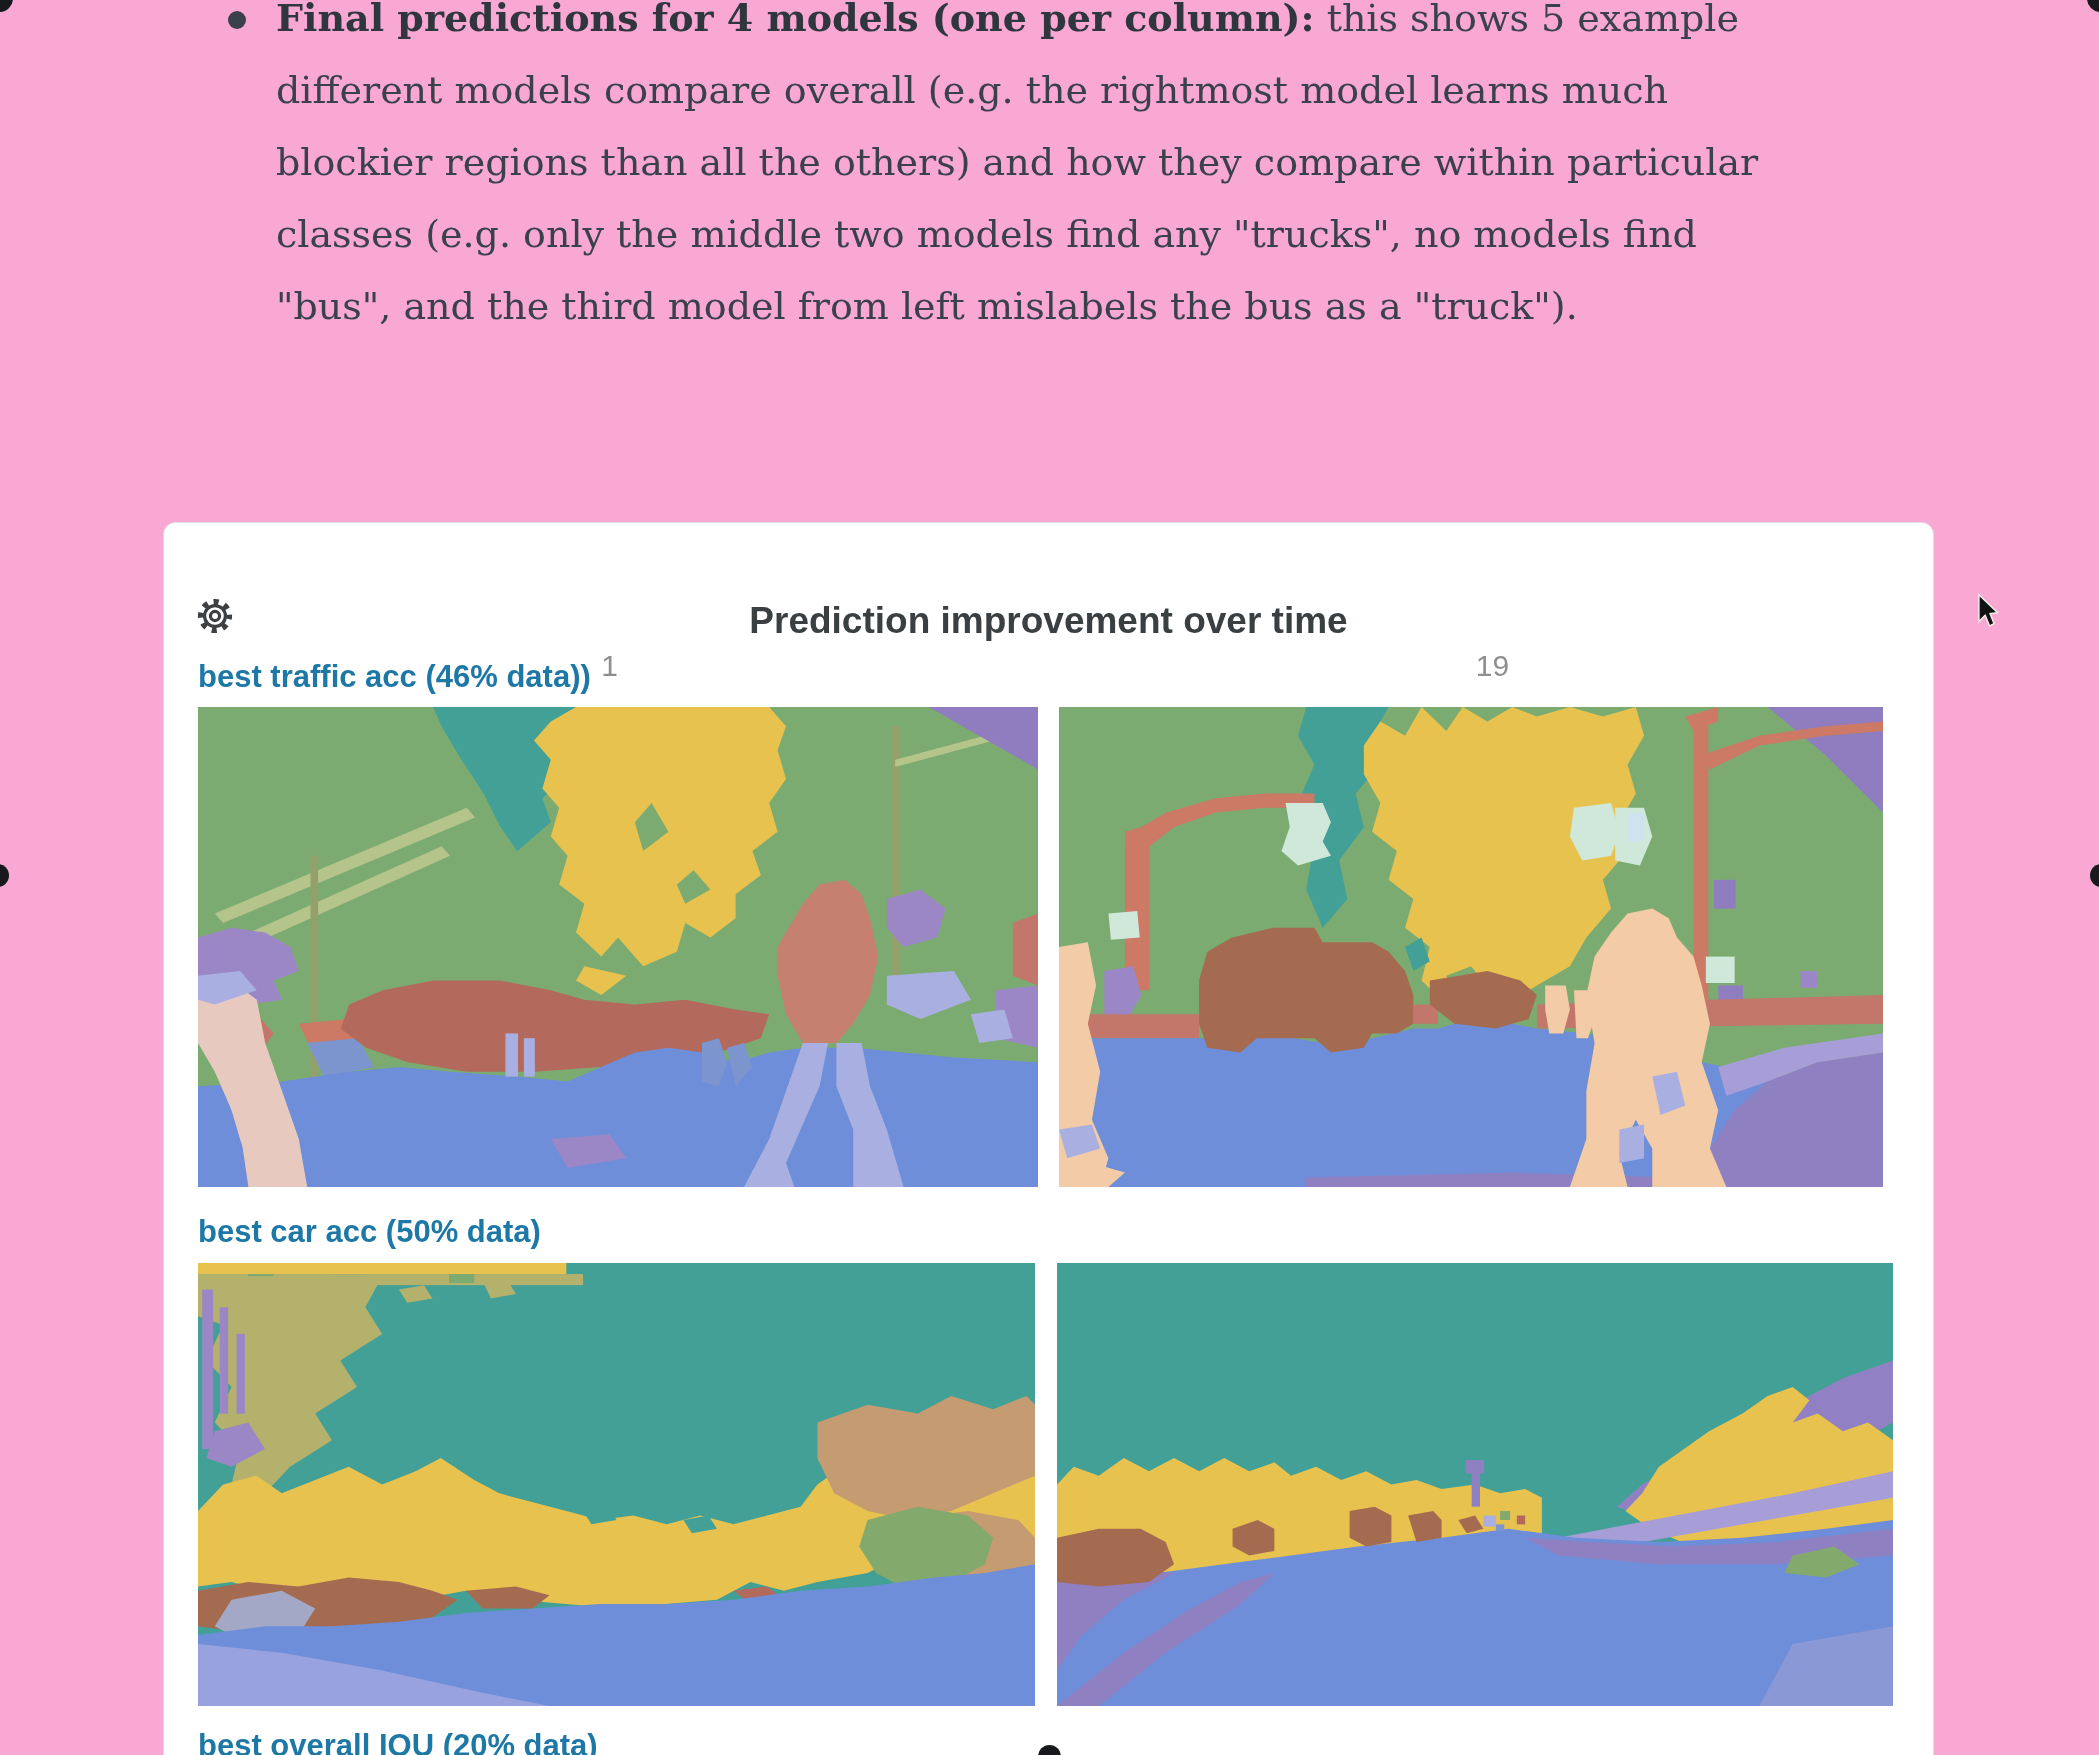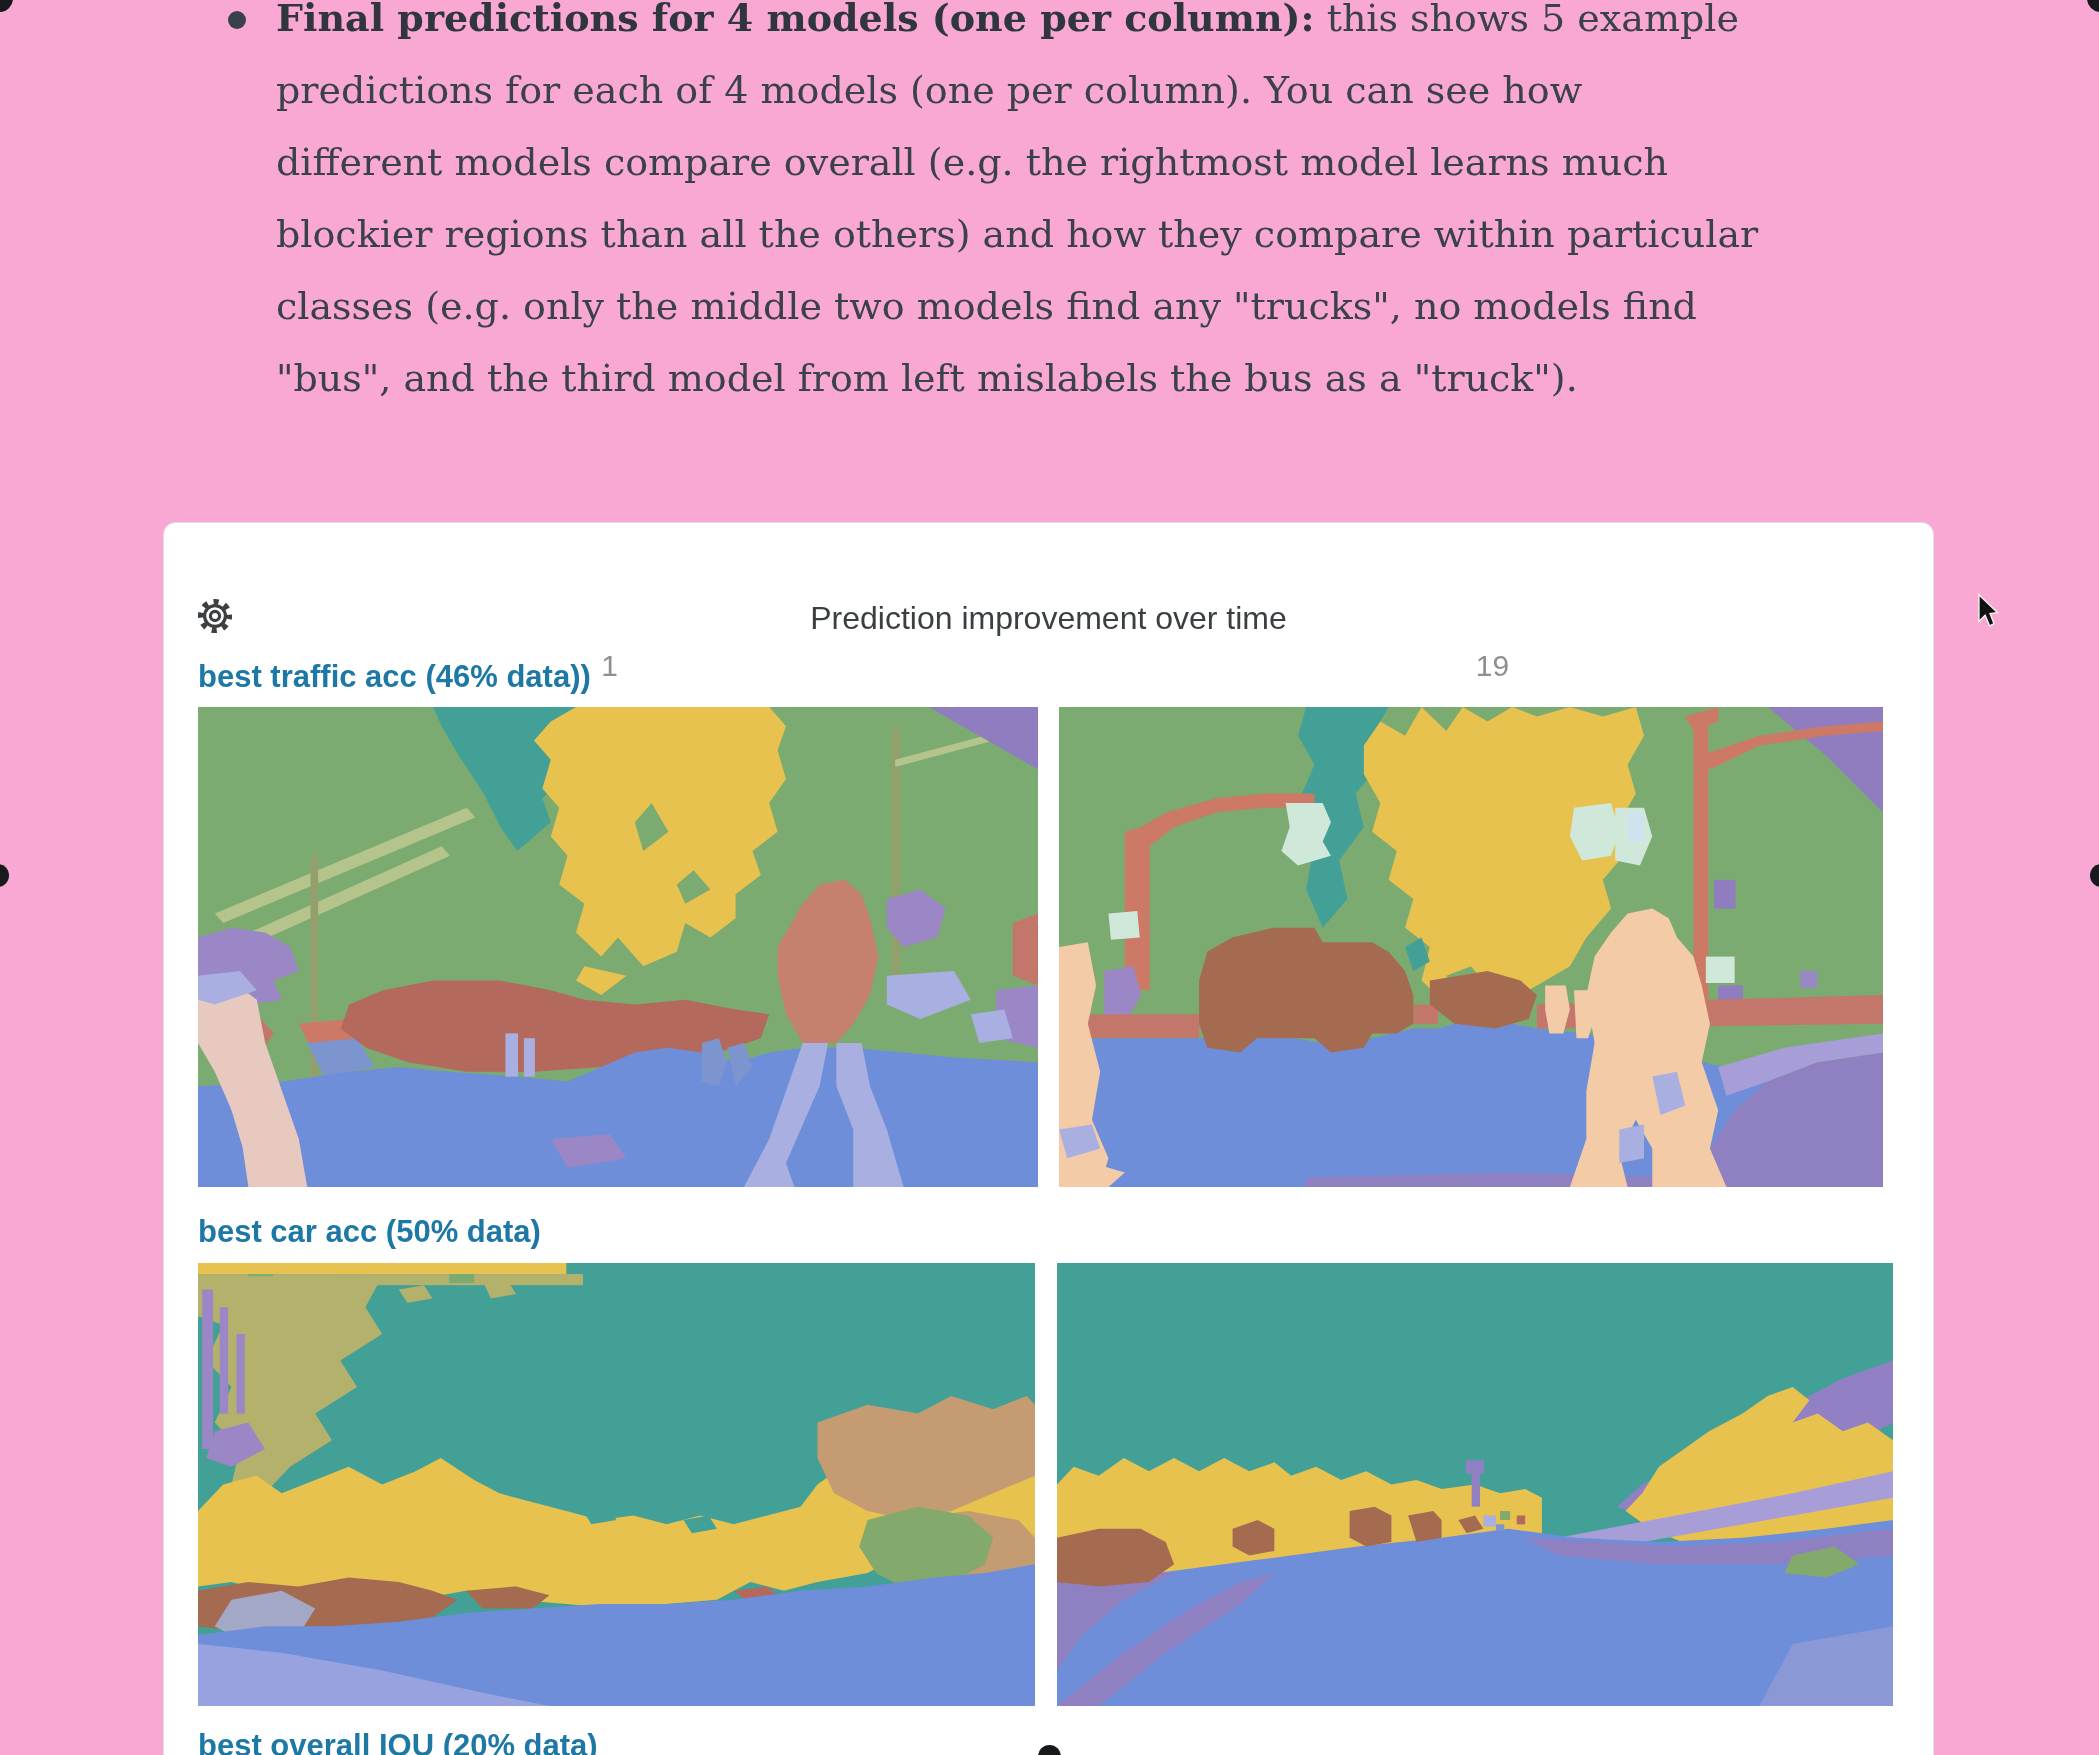--- a/index.html
+++ b/index.html
@@ -12,21 +12,21 @@
   .pline{white-space:nowrap;height:72px;}
   .pline b{font-weight:bold;color:#30363e;}
   .bullet-dot{position:absolute;left:-48px;top:29px;width:18px;height:18px;border-radius:50%;
         background:#3a414b;}
 
   
   .card{position:absolute;left:163px;top:522px;width:1771px;height:1343px;background:#ffffff;
         border:1.8px solid #e0e0e0;border-radius:12.5px;box-sizing:border-box;}
   .gear{position:absolute;left:32px;top:74px;width:38px;height:38px;cursor:pointer;}
   .card-title{position:absolute;left:0;right:0;top:77px;text-align:center;
-        font-size:32px;font-weight:normal;color:#3a3f42;}
+        font-size:37px;font-weight:bold;color:#3a3f42;}
   .step{position:absolute;top:126px;width:107px;text-align:center;
         font-size:30px;color:#8f8f8f;}
   .step-1{left:392px;}
   .step-19{left:1275px;}
   .rowlabel{position:absolute;left:34px;font-size:31px;font-weight:bold;color:#1e78a6;
         white-space:nowrap;cursor:pointer;}
   .rl-1{top:136px;}
   .rl-2{top:691px;}
   .rl-3{top:1205px;}
 
@@ -46,21 +46,20 @@
   .cursor{position:absolute;left:1976px;top:593px;width:29px;height:41px;}
 </style>
 </head>
 <body>
 
 <div id="page">
 
   <div class="para">
     <span class="bullet-dot"></span>
     <div class="pline"><b>Final predictions for 4 models (one per column):</b><span> this shows 5 example</span></div>
-    <div class="pline">predictions for each of 4 models (one per column). You can see how</div>
     <div class="pline">different models compare overall (e.g. the rightmost model learns much</div>
     <div class="pline">blockier regions than all the others) and how they compare within particular</div>
     <div class="pline">classes (e.g. only the middle two models find any "trucks", no models find</div>
     <div class="pline">"bus", and the third model from left mislabels the bus as a "truck").</div>
   </div>
 
   <div class="card">
 
     <svg class="gear" viewBox="0 0 40 40">
       <g fill="none" stroke="#3c4043">

